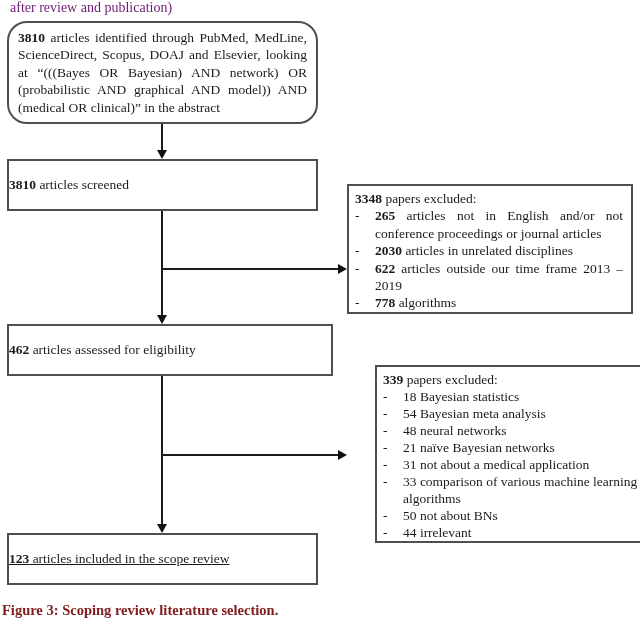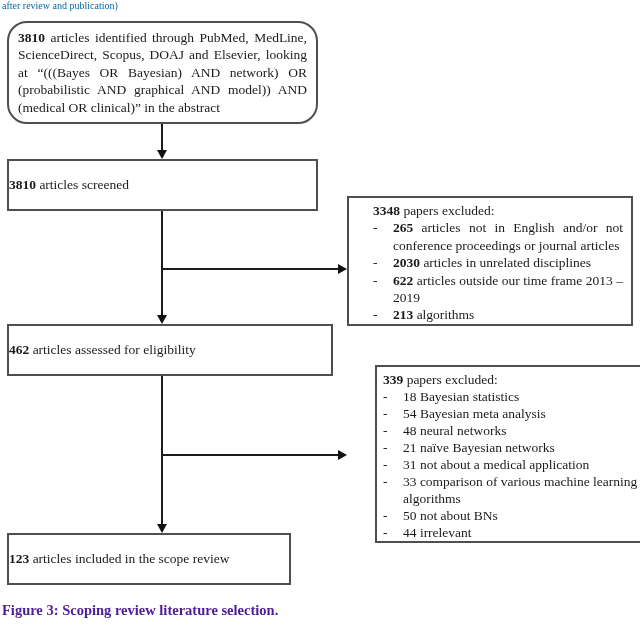--- a/index.html
+++ b/index.html
@@ -7,24 +7,24 @@
     position: relative;
     width: 640px;
     height: 627px;
     background: #ffffff;
     font-family: "Liberation Serif", "DejaVu Serif", serif;
     color: #1b1b1b;
     overflow: hidden;
   }
   .fragment {
     position: absolute;
-    left: 2px;
+    left: 10px;
     top: 0px;
-    font-size: 10px;
-    color: #0369a1;
+    font-size: 14px;
+    color: #701a75;
   }
   .fbox {
     position: absolute;
     background: #ffffff;
     border: 2px solid #4f4f4f;
     box-sizing: border-box;
     font-size: 13.5px;
     line-height: 17.4px;
   }
   .fbox.center {
@@ -36,23 +36,23 @@
   .fbox.para {
     padding: 6px 9px;
     text-align: justify;
     border-radius: 20px;
   }
   .b { font-weight: bold; }
   
   .box-identified  { left: 7px;  top: 21px;  width: 311px; height: 103px; }
   .box-screened    { left: 7px;  top: 159px; width: 311px; height: 52px; }
   .box-eligibility { left: 7px;  top: 324px; width: 326px; height: 52px; }
-  .box-included    { left: 7px;  top: 533px; width: 284px; height: 52px; }
+  .box-included    { left: 7px;  top: 533px; width: 311px; height: 52px; text-decoration: underline; }
   
-  .box-excl1 { left: 347px; top: 196px; width: 286px; height: 130px; padding: 4px 8px 4px 24px; line-height: 17.4px; }
+  .box-excl1 { left: 347px; top: 184px; width: 286px; height: 130px; padding: 4px 8px 4px 6px; line-height: 17.4px; }
   .box-excl2 { left: 347px; top: 365px; width: 286px; height: 178px; padding: 4px 8px 4px 6px; line-height: 17.0px; margin-left: 28px; }
   .excl-title { white-space: nowrap; }
   .excl-item { display: flex; }
   .excl-item .dash { width: 20px; flex: 0 0 20px; }
   .excl-item .itxt { flex: 1 1 auto; }
   .box-excl1 .excl-item .itxt { text-align: justify; }
   
   .vline, .hline { position: absolute; background: #1c1c1c; }
   .vline { width: 2px; }
   .hline { height: 2px; }
@@ -67,21 +67,21 @@
     border-top: 5px solid transparent;
     border-bottom: 5px solid transparent;
     border-left: 9px solid #111111;
   }
   .caption {
     position: absolute;
     left: 2px;
     top: 602px;
     font-size: 14.5px;
     font-weight: bold;
-    color: #4c1d95;
+    color: #7f1d1d;
   }
 </style>
 </head>
 <body>
 
 <div class="page">
 
   <div class="fragment">after review and publication)</div>
 
   <div class="fbox para box-identified">
@@ -111,21 +111,21 @@
     <div class="excl-item">
       <span class="dash">-</span>
       <span class="itxt"><span class="b">2030</span><span> articles in unrelated disciplines</span></span>
     </div>
     <div class="excl-item">
       <span class="dash">-</span>
       <span class="itxt"><span class="b">622</span><span> articles outside our time frame 2013 – 2019</span></span>
     </div>
     <div class="excl-item">
       <span class="dash">-</span>
-      <span class="itxt"><span class="b">213</span><span> algorithms</span></span>
+      <span class="itxt"><span class="b">778</span><span> algorithms</span></span>
     </div>
   </div>
 
   <div class="fbox center box-eligibility">
     <span><span class="b">462</span><span> articles assessed for eligibility</span></span>
   </div>
 
   <div class="vline" style="left:161px; top:376px; height:149px;"></div>
   <div class="arrow-down" style="left:157px; top:524px;"></div>
   <div class="hline" style="left:162px; top:454px; width:177px;"></div>

